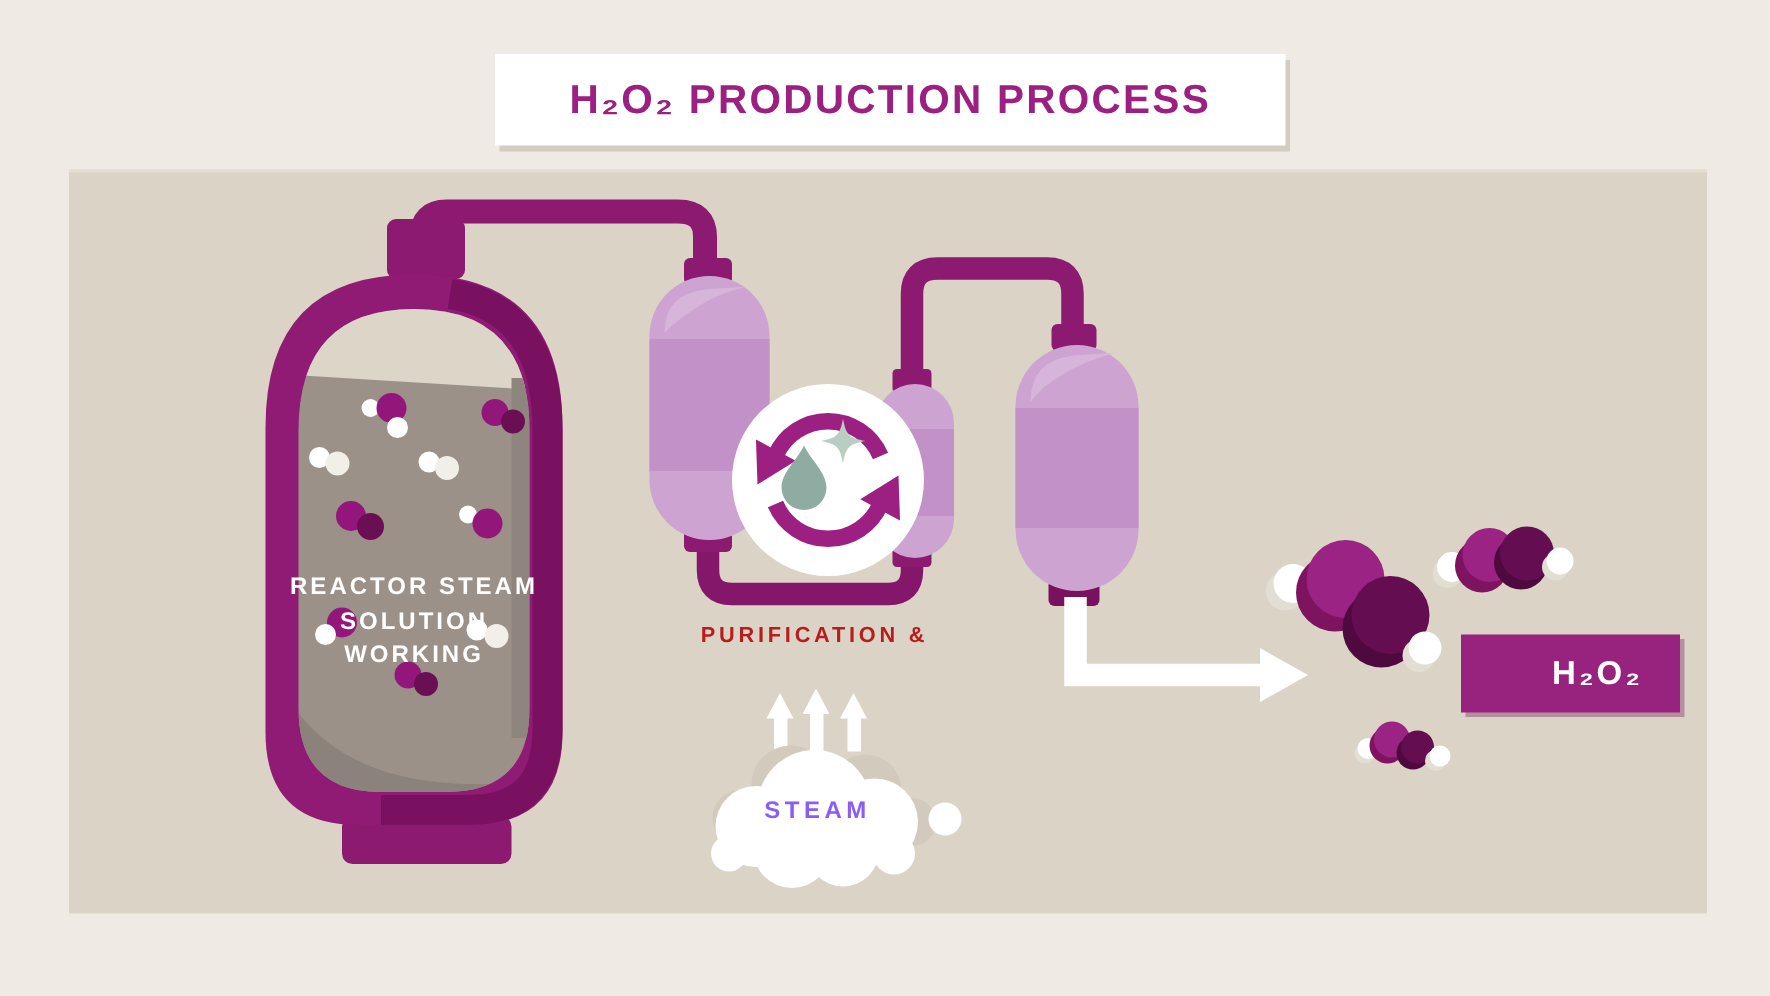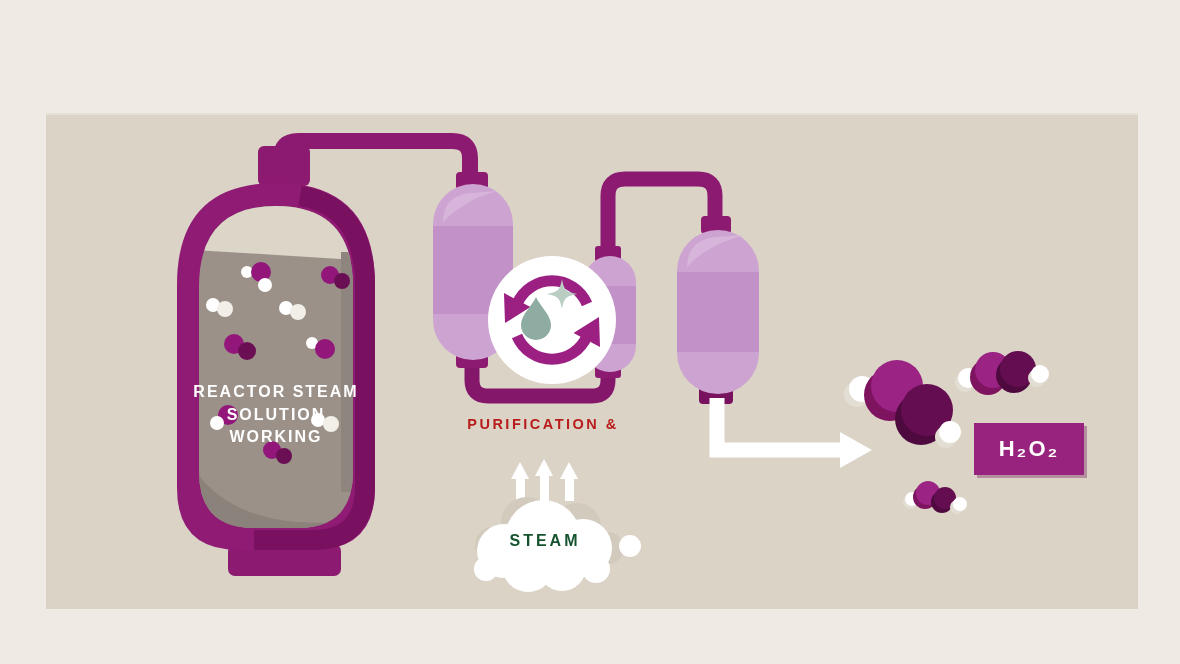--- a/index.html
+++ b/index.html
@@ -26,27 +26,27 @@
     text-align:center;color:#FFFFFF;font-weight:bold;font-size:16px;
     letter-spacing:2px;line-height:1.42;
   }
   .purification-label{
     position:absolute;left:433px;top:414px;width:220px;
     text-align:center;color:#b91c1c;font-weight:bold;font-size:14.5px;
     letter-spacing:2.5px;line-height:1.45;
   }
   .steam-label{
     position:absolute;left:493px;top:532px;width:104px;
-    text-align:center;color:#14532d;font-weight:bold;font-size:16px;
+    text-align:center;color:#8b5cf6;font-weight:bold;font-size:16px;
     letter-spacing:3px;z-index:6;
   }
   .h2o2-tag{
     position:absolute;left:974px;top:423px;width:110px;height:52px;
     background:#98237F;box-shadow:3px 3px 0 rgba(109,21,84,0.35);
-    display:flex;align-items:center;justify-content:center;z-index:6;
+    display:flex;align-items:center;justify-content:center;z-index:6;padding-left:36px;
   }
   .h2o2-tag span{color:#FFFFFF;font-weight:bold;font-size:22px;letter-spacing:2px;}
 </style>
 </head>
 <body>
 
 <div class="stage">
 
   <div class="panel"></div>
 
@@ -215,20 +215,23 @@
         <circle cx="925" cy="497" r="12" fill="#7E135F"></circle>
           <circle cx="928" cy="493" r="12" fill="#9A2384"></circle>
         <circle cx="942" cy="502" r="11" fill="#4E0A3F"></circle>
           <circle cx="945" cy="498" r="11" fill="#640E51"></circle>
         <circle cx="957" cy="507" r="7" fill="#E3DED4"></circle>
           <circle cx="960" cy="504" r="7" fill="#FFFFFF"></circle>
       </g>
     </g>
   </svg>
 
+  <div class="title-box">
+    <span class="title-text">H₂O₂ PRODUCTION PROCESS</span>
+  </div>
 
   <div class="reactor-label">
     <div>REACTOR STEAM</div>
     <div>SOLUTION</div>
     <div>WORKING</div>
   </div>
 
   <div class="purification-label">
     <div>PURIFICATION &amp;</div>
   </div>

